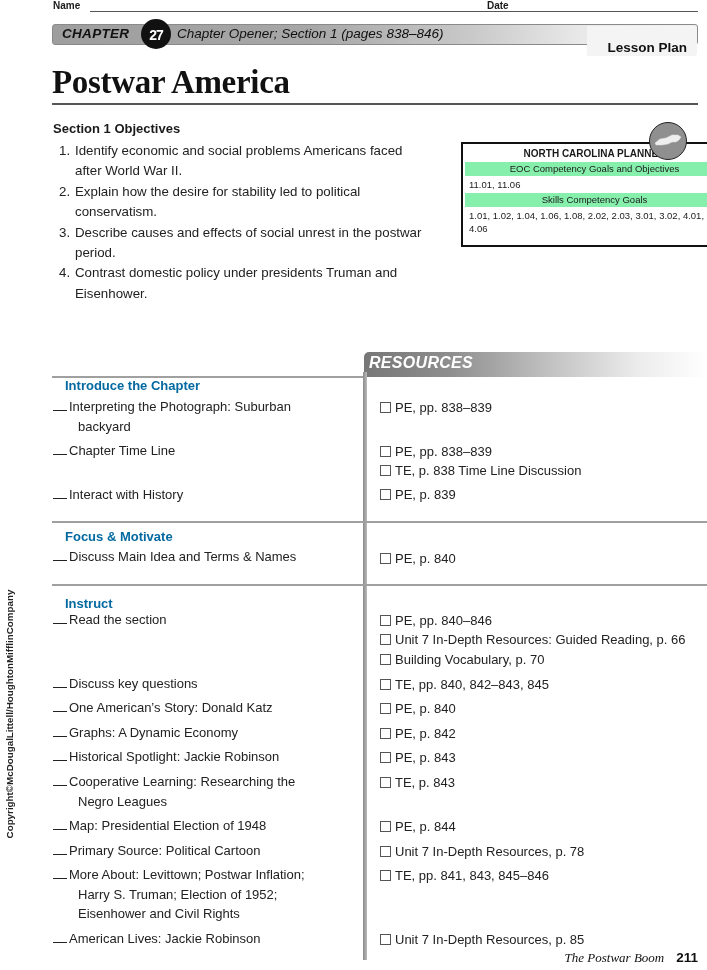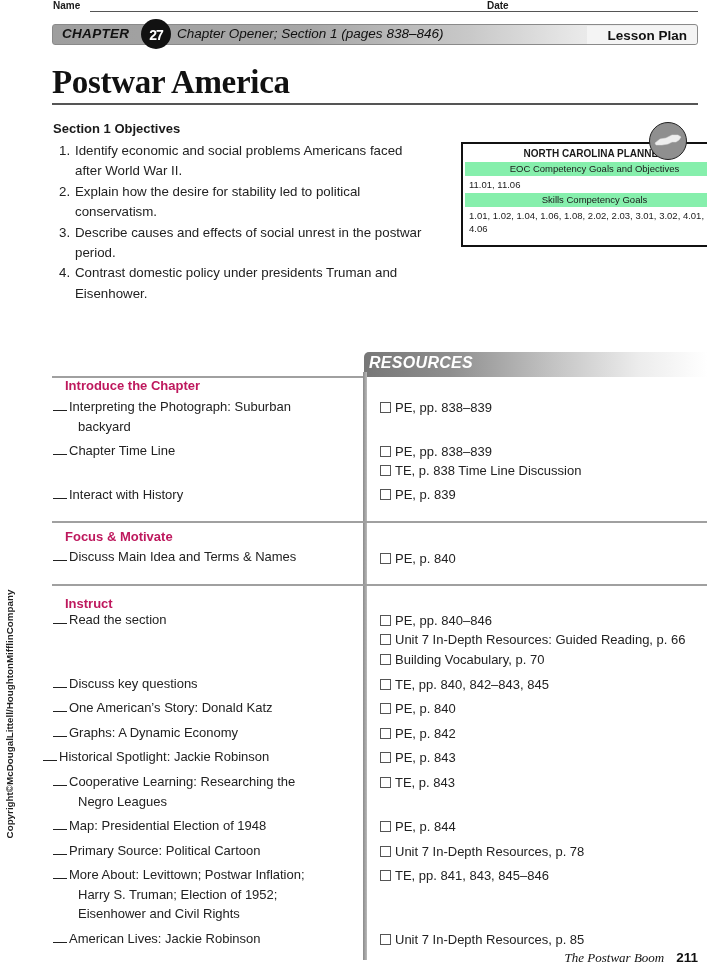--- a/index.html
+++ b/index.html
@@ -11,21 +11,21 @@
   .namedate .lbl { position: absolute; top: 0; }
   .namedate .line { position: absolute; top: 11px; height: 0; border-bottom: 1px solid #555; }
 
   
   .chapbar { top: 24px; left: 52px; width: 646px; height: 21px; border-radius: 3px;
     background: linear-gradient(to right, #9e9e9e 0%, #a7a7a7 40%, #c9c9c9 65%, #e9e9e9 82%, #f2f2f2 100%);
     border: 1px solid #8a8a8a; box-sizing: border-box; }
   .chapbar .chap { position: absolute; left: 9px; top: 1px; font-weight: bold; font-style: italic; font-size: 13.5px; font-family: "Liberation Sans", sans-serif; color: #111; letter-spacing: 0.3px; }
   .chapbar .num { position: absolute; left: 88px; top: -6px; width: 30px; height: 30px; border-radius: 50%; background: #111; color: #fff; font-weight: bold; font-size: 14px; font-family: "Liberation Sans", sans-serif; text-align: center; line-height: 32px; letter-spacing: -1px; }
   .chapbar .sub { position: absolute; left: 124px; top: 1px; font-style: italic; font-size: 13.5px; font-family: "Liberation Sans", sans-serif; color: #111; }
-  .chapbar .lp { position: absolute; right: 0; top: 1px; height: 18px; padding: 0 10px 0 20px; font-weight: bold; font-size: 13.5px; font-family: "Liberation Sans", sans-serif; color: #111; line-height: 19px; background: #f4f4f4; border-radius: 0 3px 3px 0; }
+  .chapbar .lp { position: absolute; right: 0; top: 1px; height: 18px; padding: 12px 10px 0 20px; font-weight: bold; font-size: 13.5px; font-family: "Liberation Sans", sans-serif; color: #111; line-height: 19px; background: #f4f4f4; border-radius: 0 3px 3px 0; }
 
   
   .title { top: 64px; left: 52px; font-family: "Liberation Serif", serif; font-weight: bold; font-size: 33px; color: #111; letter-spacing: -0.3px; }
   .titlerule { top: 103px; left: 52px; width: 646px; height: 0; border-bottom: 2px solid #555; }
 
   
   .obj-head { top: 121px; left: 53px; font-weight: bold; font-size: 13px; font-family: "Liberation Sans", sans-serif; }
   .obj-list { top: 141px; left: 59px; width: 385px; font-size: 13.3px; font-family: "Liberation Sans", sans-serif; line-height: 20.4px; color: #222; }
   .obj-item { position: relative; padding-left: 16px; margin-bottom: 0; }
   .obj-item .n { position: absolute; left: 0; top: 0; }
@@ -37,21 +37,21 @@
   .ncbox .val { padding: 2px 6px; line-height: 13px; }
   .ncbadge { top: 122px; left: 649px; width: 38px; height: 38px; border-radius: 50%; background: #8f8f8f; border: 1.5px solid #222; box-sizing: border-box; }
 
   
   .res-bar { top: 352px; left: 364px; width: 343px; height: 25px; border-radius: 5px 0 0 0;
     background: linear-gradient(to right, #777 0%, #8e8e8e 25%, #c3c3c3 55%, #ececec 80%, #fff 100%); }
   .res-bar .t { position: absolute; left: 5px; top: 2px; font-weight: bold; font-style: italic; font-size: 16px; color: #fff; font-family: "Liberation Sans", sans-serif; letter-spacing: 0.3px; }
   .vdiv { top: 372px; left: 363px; width: 4px; height: 588px; background: linear-gradient(to right, #8a8a8a, #bbbbbb); }
   .hrule { height: 0; border-bottom: 2px solid #a0a0a0; }
 
-  .sec-head { font-weight: bold; font-size: 13px; font-family: "Liberation Sans", sans-serif; color: #be185d; padding-left: 12px; }
+  .sec-head { font-weight: bold; font-size: 13px; font-family: "Liberation Sans", sans-serif; color: #0369a1; padding-left: 12px; }
   .task { font-size: 13px; font-family: "Liberation Sans", sans-serif; color: #222; line-height: 19.5px; }
   .task .blank { display: inline-block; width: 14px; border-bottom: 1px solid #222; margin-right: 2px; height: 12px; vertical-align: baseline; }
   .task .cont { padding-left: 25px; display: block; }
   .res { font-size: 13px; font-family: "Liberation Sans", sans-serif; color: #222; line-height: 19.5px; }
   .res .box { display: inline-block; width: 9px; height: 9px; border: 1px solid #555; margin-right: 4px; vertical-align: -1px; }
 
   .copy { top: 571px; left: 2px; width: 14px; height: 285px; }
   .copy span { position: absolute; left: 50%; top: 50%; transform: translate(-50%,-50%) rotate(-90deg); white-space: nowrap; font-size: 9.8px; font-weight: bold; font-family: "Liberation Sans", sans-serif; color: #222; }
 
   .footer { top: 950px; right: 9px; font-size: 13px; color: #111; }
@@ -192,21 +192,21 @@
   <span class="box"></span><span>PE, p. 840</span>
 </div>
 
 <div class="abs task" style="top:723px;left:53px">
   <span class="blank"></span><span>Graphs: A Dynamic Economy</span>
 </div>
 <div class="abs res" style="top:724px;left:380px">
   <span class="box"></span><span>PE, p. 842</span>
 </div>
 
-<div class="abs task" style="top:747px;left:43px">
+<div class="abs task" style="top:747px;left:53px">
   <span class="blank"></span><span>Historical Spotlight: Jackie Robinson</span>
 </div>
 <div class="abs res" style="top:748px;left:380px">
   <span class="box"></span><span>PE, p. 843</span>
 </div>
 
 <div class="abs task" style="top:772px;left:53px">
   <span class="blank"></span><span>Cooperative Learning: Researching the</span>
   <span class="cont">Negro Leagues</span>
 </div>

